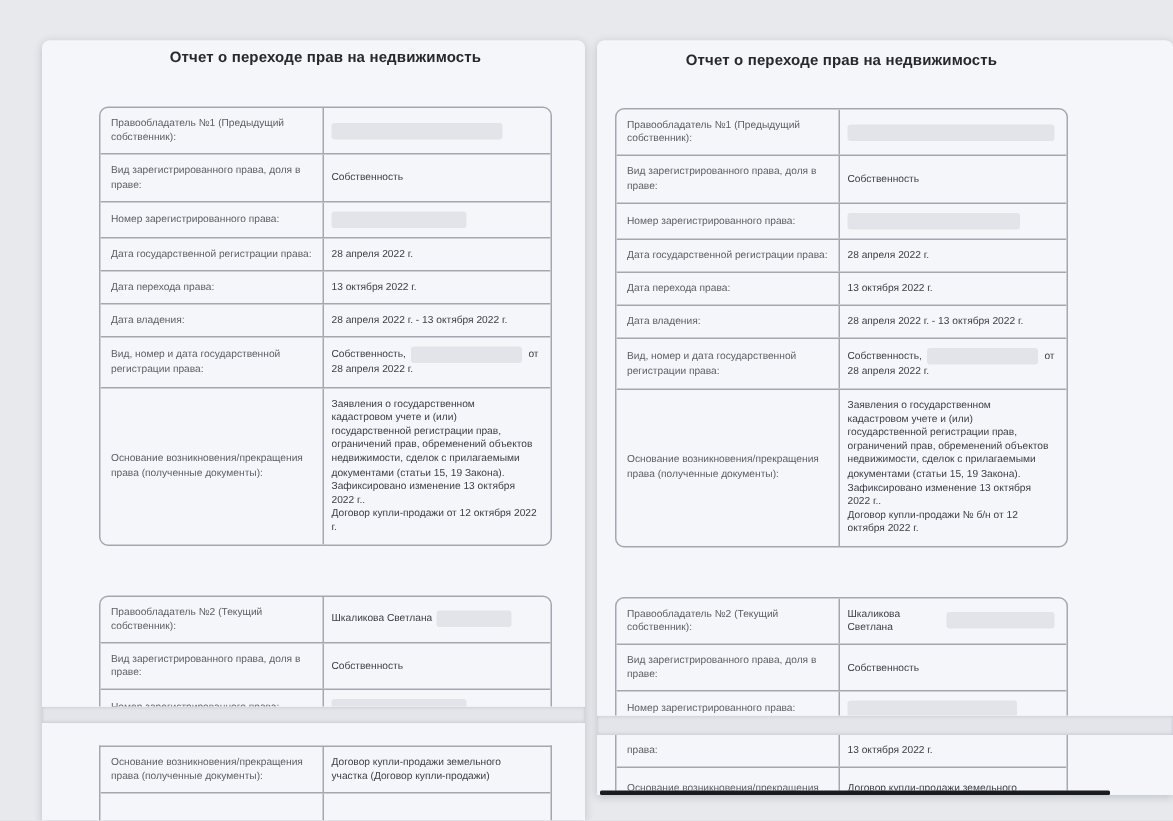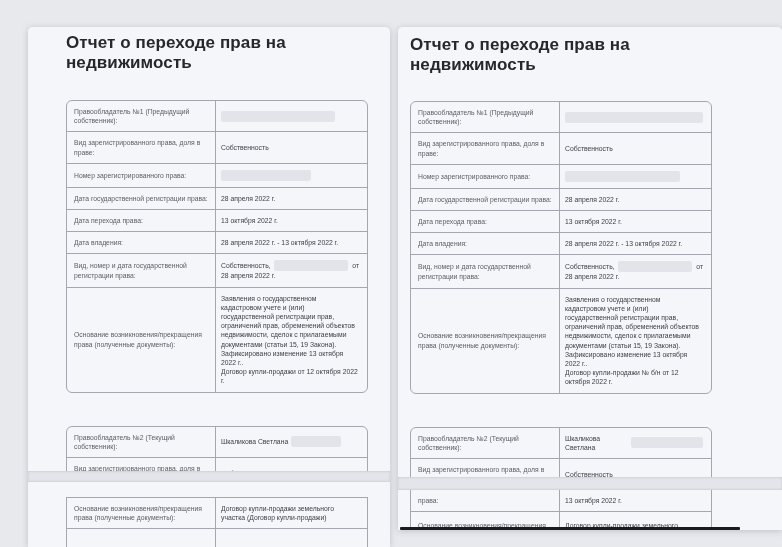--- a/index.html
+++ b/index.html
@@ -22,22 +22,22 @@
   .gapband { background:#e3e5ea; box-shadow: inset 0 1px 2px rgba(45,50,65,0.10), inset 0 -1px 2px rgba(45,50,65,0.10); }
   .card-left  .gapband { height:11px; }
   .card-right .gapband { height:13px; }
   .card-left  .sec2 { height:65px; }
   .card-right .sec2 { height:37px; }
   .cutline {
     position:absolute; left:2px; top:500px; width:340px; height:3px;
     background:#1a1b1e; border-radius:1px;
   }
   .doc-title {
-    width:302px; text-align:left; font-weight:bold;
-    font-size:17px; letter-spacing:0.1px; color:#26282b;
+    width:302px; text-align:center; font-weight:bold;
+    font-size:10px; letter-spacing:0.1px; color:#26282b;
   }
   .card-left  .doc-title { margin:6px 0 0 38px; }
   .card-right .doc-title { margin:8px 0 0 12px; }
   .t {
     width:302px; border:1px solid #a3a8b0; border-radius:6px;
     overflow:hidden; font-size:6.8px; line-height:9.2px;
   }
   .card-left  .t { margin-left:38px; }
   .card-right .t { margin-left:12px; }
   .t-first { margin-top:27px; }

